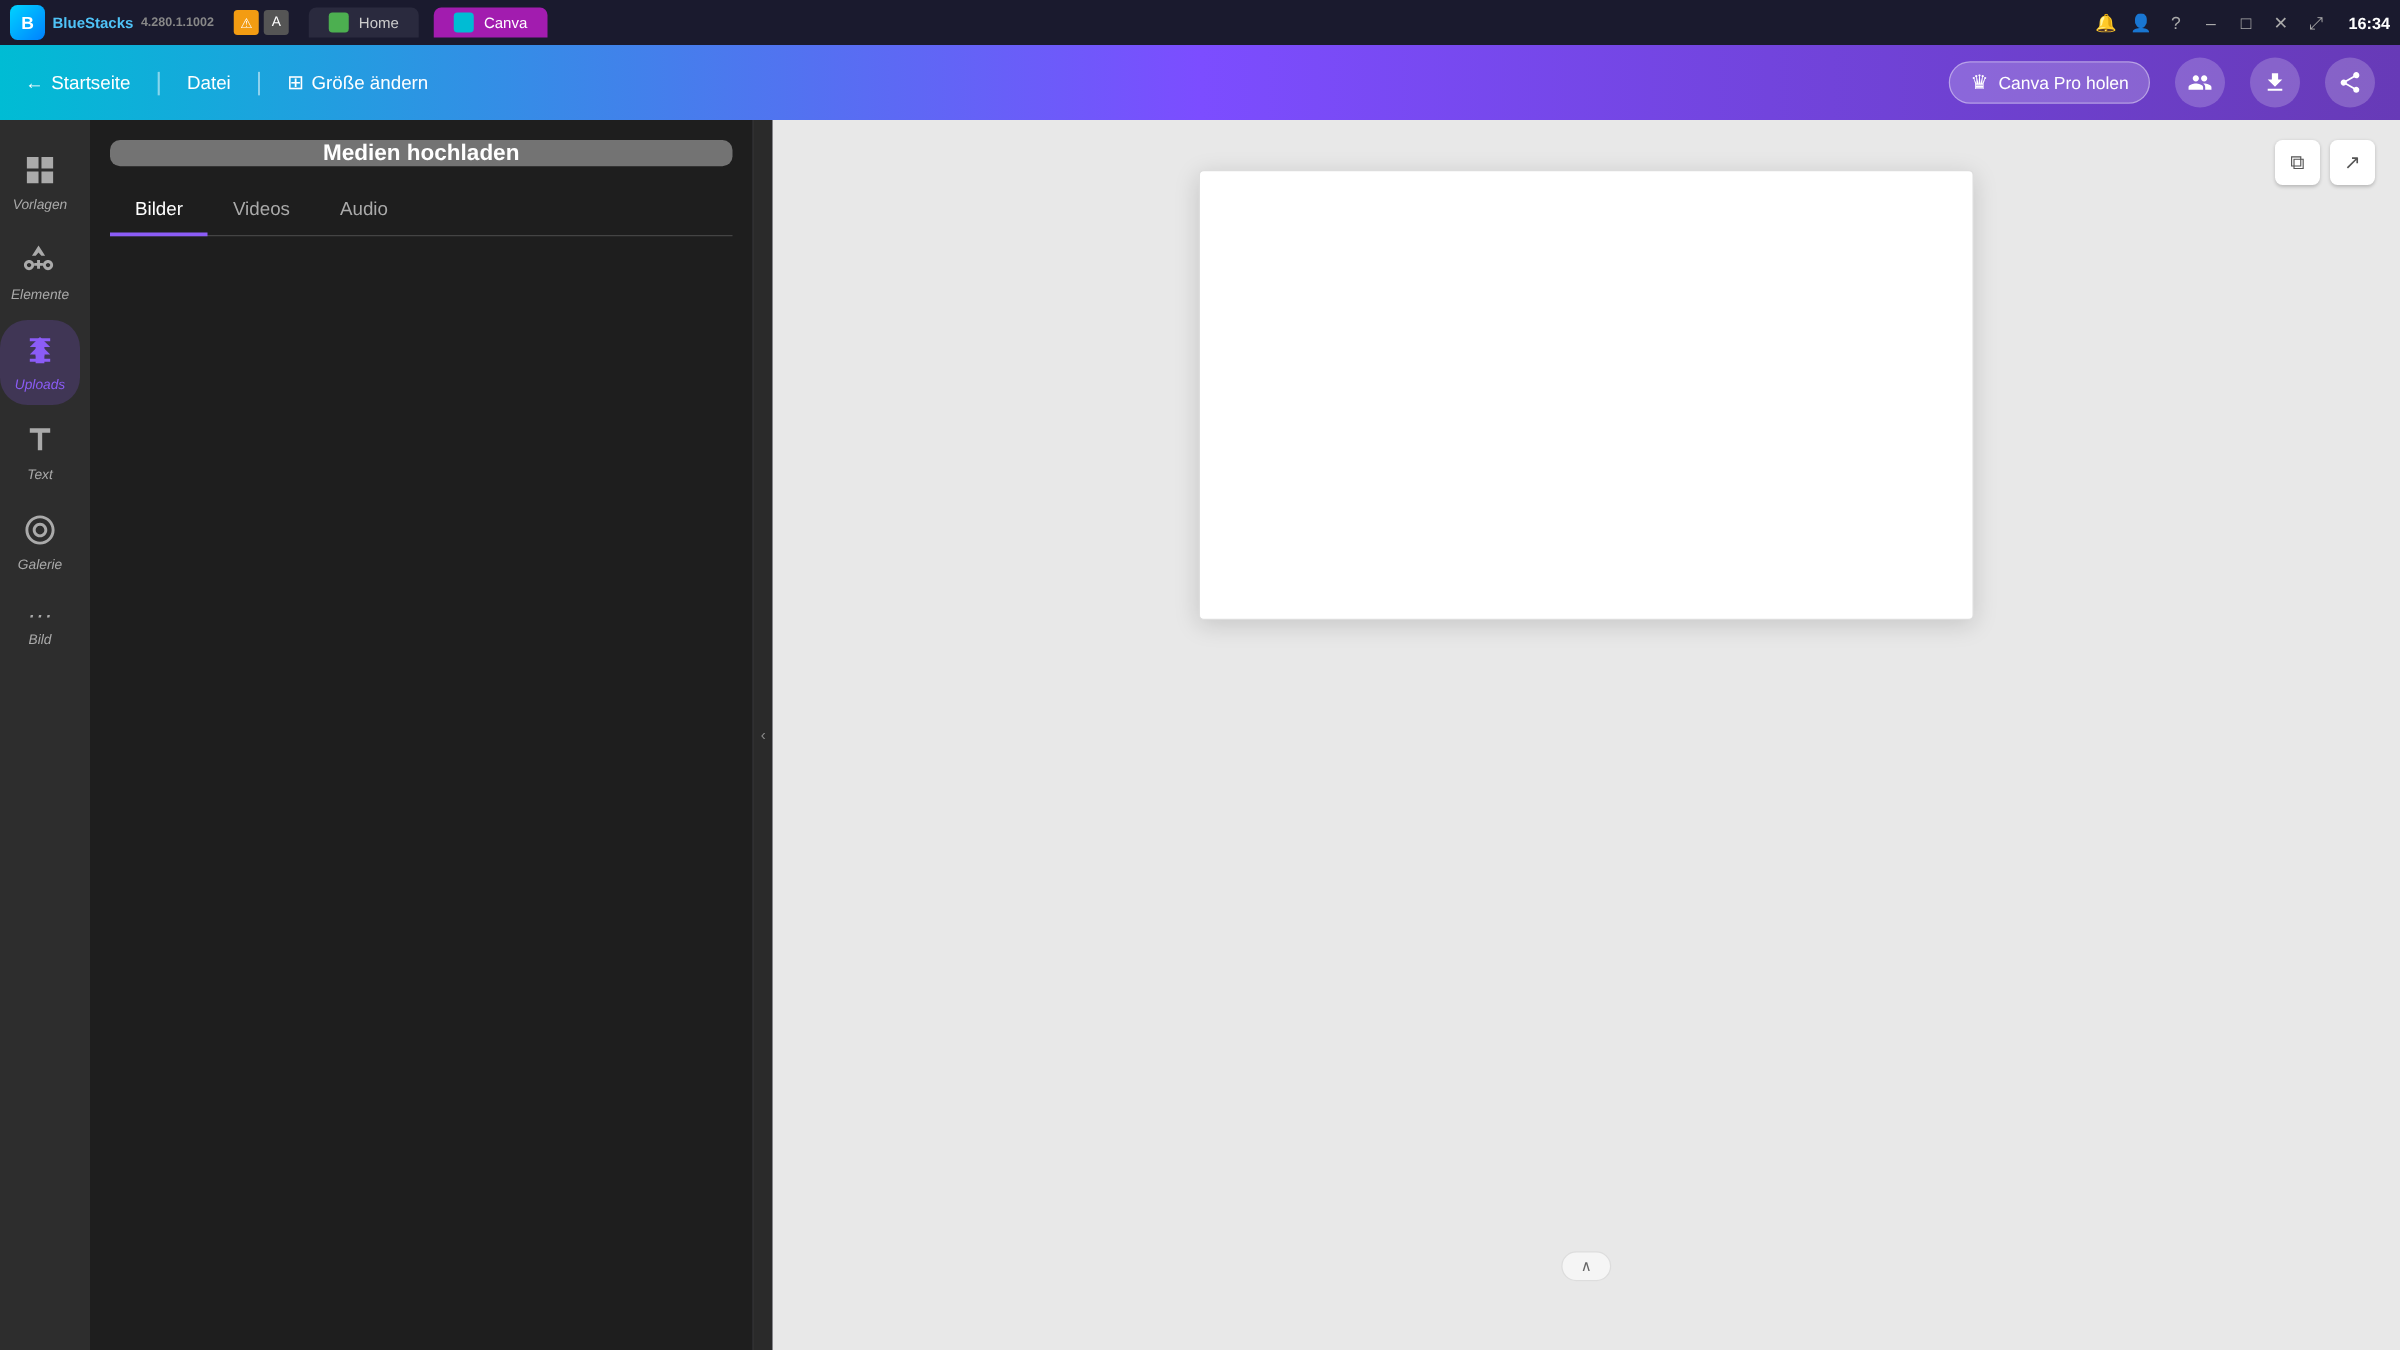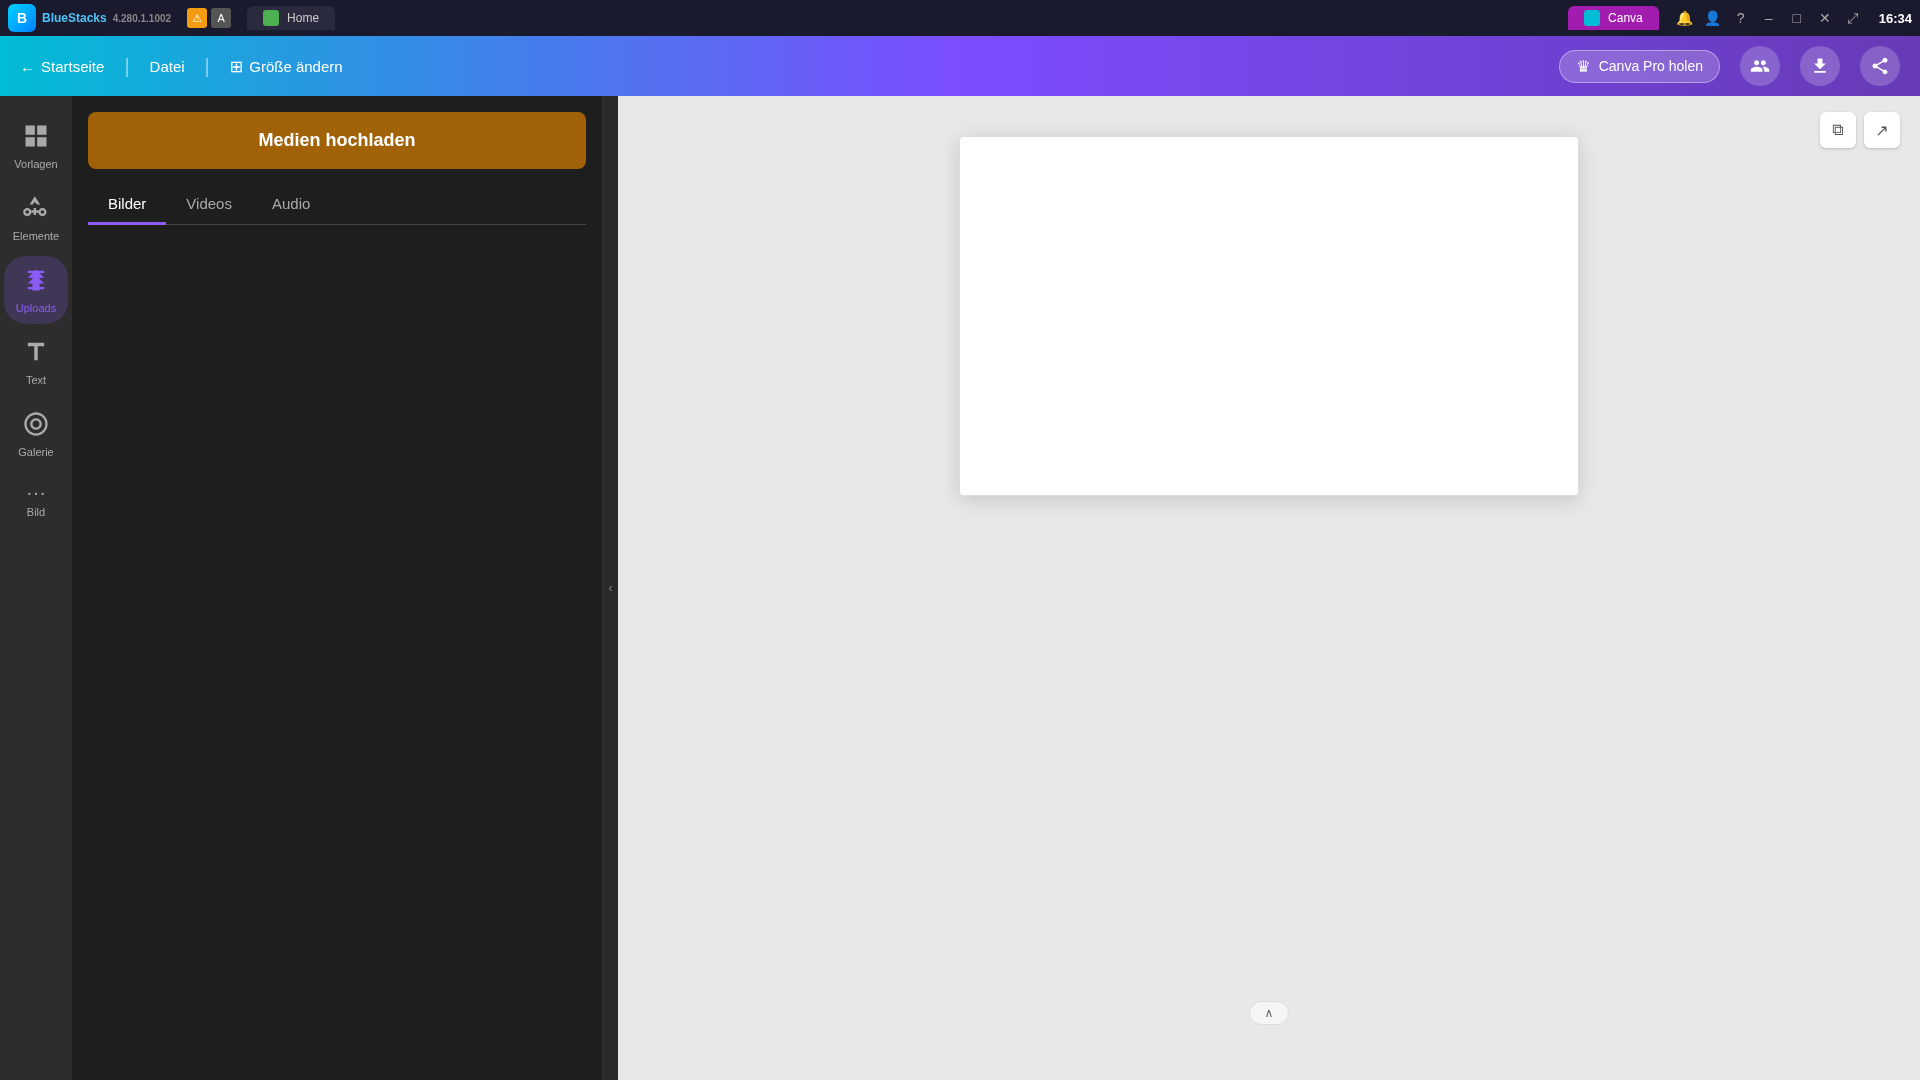--- a/index.html
+++ b/index.html
@@ -32,21 +32,20 @@
       align-items: center;
       justify-content: center;
       color: white;
       font-size: 14px;
       font-weight: bold;
     }
     .tab-bar {
       display: flex;
       gap: 12px;
       flex: 1;
-      justify-content: space-between;
     }
     .tab {
       display: flex;
       align-items: center;
       gap: 8px;
       padding: 4px 16px;
       border-radius: 6px 6px 0 0;
       font-size: 12px;
       color: #ccc;
       cursor: pointer;
@@ -173,23 +172,23 @@
       display: flex;
       height: calc(1080px - 36px - 60px);
     }
 
     
     .left-sidebar {
       width: 72px;
       background: #2d2d2d;
       display: flex;
       flex-direction: column;
-      align-items: center;
       padding: 16px 0;
       gap: 4px;
+      font-style: italic;
     }
     .sidebar-item {
       display: flex;
       flex-direction: column;
       align-items: center;
       gap: 4px;
       padding: 10px 8px;
       border-radius: 8px;
       cursor: pointer;
       width: 64px;
@@ -209,25 +208,24 @@
     
     .panel {
       width: 530px;
       background: #1e1e1e;
       display: flex;
       flex-direction: column;
       padding: 16px;
       gap: 16px;
     }
     .upload-btn {
-      background: #a16207;
+      background: #737373;
       color: white;
       border: none;
       border-radius: 8px;
-      padding: 18px;
       font-size: 18px;
       font-weight: 600;
       cursor: pointer;
       width: 100%;
     }
     .tabs-row {
       display: flex;
       gap: 0;
       border-bottom: 1px solid #444;
     }

